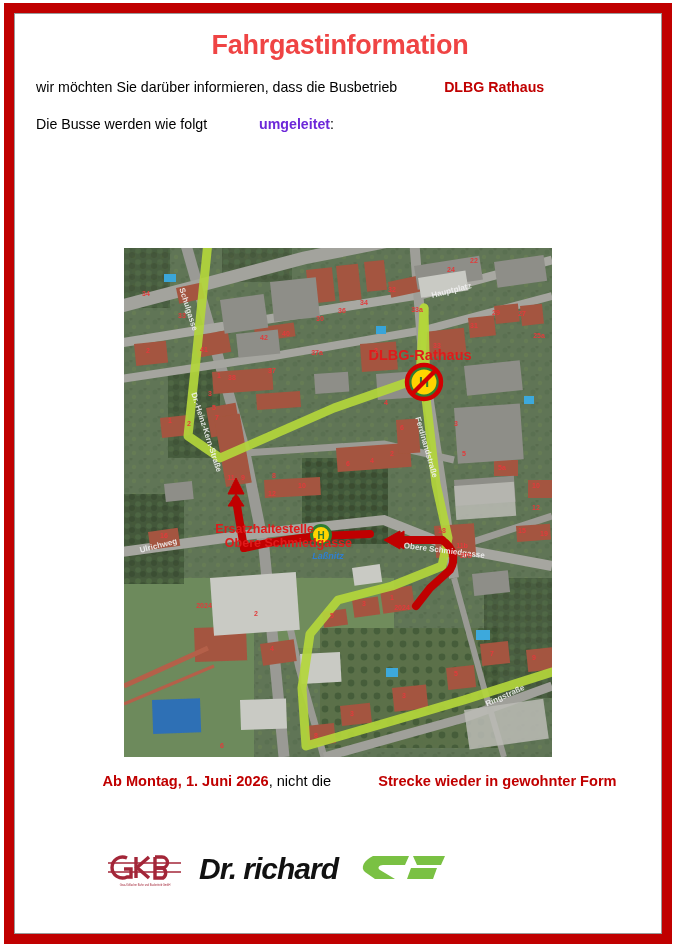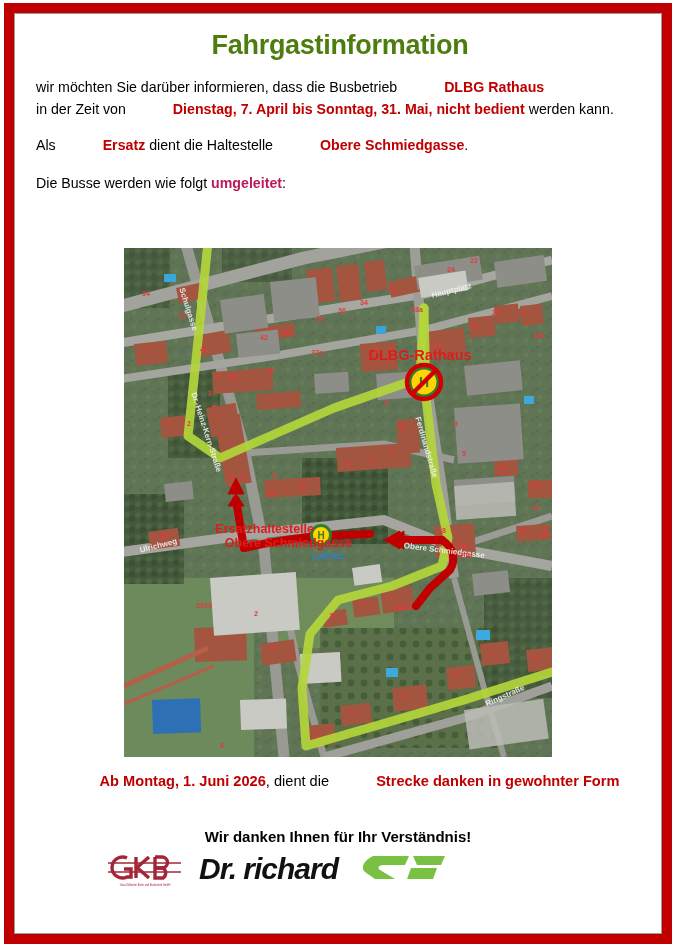--- a/index.html
+++ b/index.html
@@ -49,21 +49,21 @@
     width: 644px;
     height: 917px;
     box-sizing: border-box;
   }
 
   
   .title {
     text-align: center;
     font-size: 27px;
     font-weight: bold;
-    color: #4d7c0f;
+    color: #ef4444;
     letter-spacing: -0.3px;
     margin: 17px 0 0 4px;
     line-height: 1;
   }
 
   
   .body-block {
     margin-left: 20px;
     margin-right: 14px;
     color: #000000;
@@ -74,21 +74,21 @@
     margin: 0;
     padding: 0;
   }
   .p.salutation { margin-top: 17px; }
   .p.gap        { margin-top: 21px; }
   .p.line2      { margin-top: 8px; }
   .p.gap2       { margin-top: 22px; }
   .p.gap3       { margin-top: 23px; }
 
   .red  { color: #C00000; font-weight: bold; padding-left: 43px; }
-  .bold { font-weight: bold; color: #be185d; }
+  .bold { font-weight: bold; color: #6d28d9; margin-left: 48px; }
 
   
   .map-wrap {
     position: absolute;
     left: 108px;
     top: 233px;
     width: 428px;
     height: 509px;
     overflow: hidden;
     background: #55694f;
@@ -143,27 +143,21 @@
 
     <div class="title">Fahrgastinformation</div>
 
     <div class="body-block">
 
 
       <p class="p gap">
         <span>wir möchten Sie darüber informieren, dass die Busbetrieb </span><span class="red">DLBG Rathaus</span>
       </p>
 
-      <p class="p line2">
-        <span>in der Zeit von </span><span class="red">Dienstag, 7. April bis Sonntag, 31. Mai, nicht bedient</span><span> werden kann.</span>
-      </p>
-
-      <p class="p gap2">
-        <span>Als </span><span class="red">Ersatz</span><span> dient die Haltestelle </span><span class="red">Obere Schmiedgasse</span><span>.</span>
-      </p>
+
 
       <p class="p gap3">
         <span>Die Busse werden wie folgt </span><span class="bold">umgeleitet</span><span>:</span>
       </p>
     </div>
 
     <div class="map-wrap">
       <svg class="map-svg" width="428" height="509" viewBox="0 0 428 509">
         <defs>
           <pattern id="grassTex" width="14" height="14" patternUnits="userSpaceOnUse">
@@ -407,25 +401,24 @@
             <text x="192" y="490" font-family="&quot;Liberation Sans&quot;, sans-serif" font-size="7" font-weight="bold" fill="#e23b3b" text-anchor="middle">8</text>
             <text x="98" y="500" font-family="&quot;Liberation Sans&quot;, sans-serif" font-size="7" font-weight="bold" fill="#e23b3b" text-anchor="middle">6</text>
             <text x="80" y="360" font-family="&quot;Liberation Sans&quot;, sans-serif" font-size="7" font-weight="bold" fill="#e23b3b" text-anchor="middle">2024</text>
             <text x="278" y="362" font-family="&quot;Liberation Sans&quot;, sans-serif" font-size="7" font-weight="bold" fill="#e23b3b" text-anchor="middle">2024</text>
           </g>
       </svg>
     </div>
 
     <div class="closing">
       <div class="l1">
-        <span class="red">Ab Montag, 1. Juni 2026</span><span>, dient die </span><span class="red">Strecke danken in gewohnter Form</span>
+        <span class="red">Ab Montag, 1. Juni 2026</span><span>, nicht die </span><span class="red">Strecke wieder in gewohnter Form</span>
       </div>
     </div>
 
-    <div class="thanks">Wir danken Ihnen für Ihr Verständnis!</div>
 
     <div class="logos">
 
       <svg class="logo-gkb" width="84" height="40" viewBox="0 0 84 40">
         <rect x="0" y="0" width="84" height="40" fill="#ffffff"></rect>
         <g fill="none" stroke="#A32638" stroke-width="3.4">
 
           <path d="M24,10 A10.5,10.5 0 1 0 24,29 L28,29 L28,21 L21,21"></path>
 
           <path d="M33,9 L33,30"></path>

